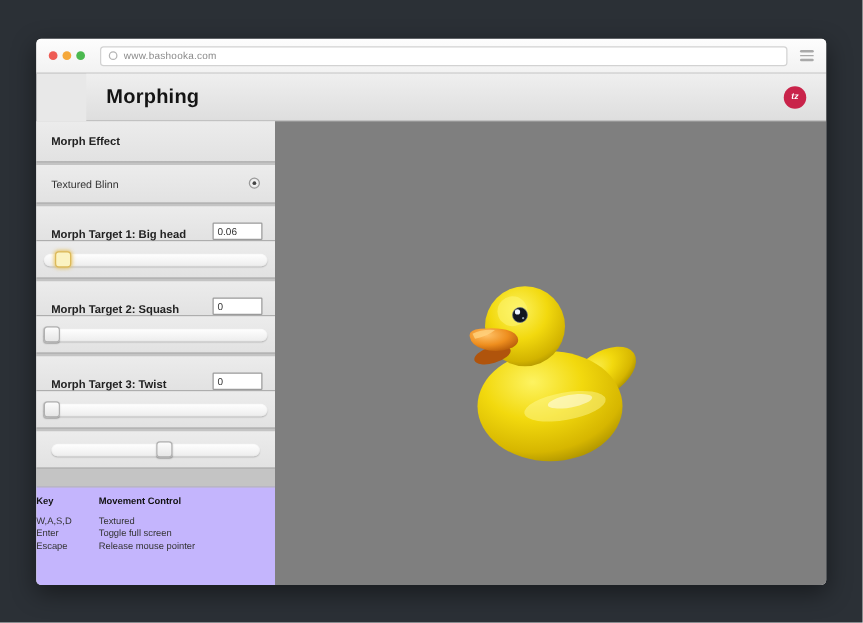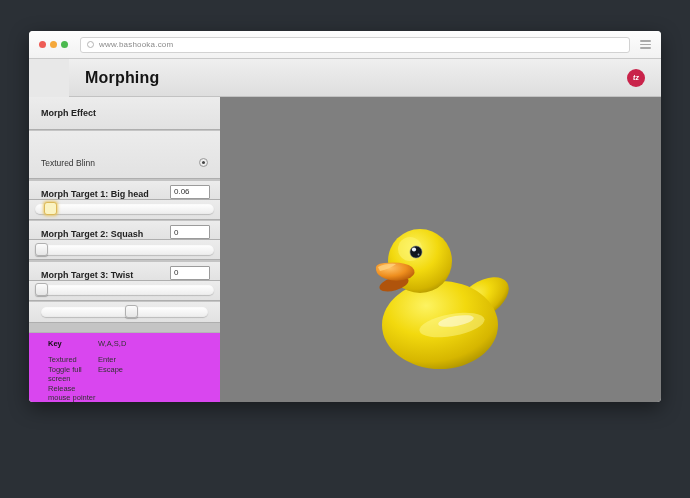--- a/index.html
+++ b/index.html
@@ -1,20 +1,20 @@
 <!DOCTYPE html>
 <html><head>
 <meta charset="utf-8">
 <style>
   * { margin:0; padding:0; box-sizing:border-box; }
   html,body { width:690px; height:498px; }
   body { background:#2b3036; font-family:"Liberation Sans", sans-serif; position:relative; overflow:hidden; }
 
   .window {
-    position:absolute; left:29px; top:31px; width:632px; height:371px;
+    position:absolute; left:29px; top:31px; width:632px; height:437px;
     background:#e8e8e8; border-radius:4px; overflow:hidden;
     box-shadow:0 6px 20px rgba(0,0,0,.45);
     display:flex; flex-direction:column;
   }
 
   
   .chrome {
     height:28px; background:linear-gradient(#fdfdfd,#f2f2f2);
     border-bottom:1px solid #c9c9c9; display:flex; align-items:center;
     padding:0 10px; flex:0 0 auto;
@@ -46,21 +46,21 @@
   
   .content { flex:1; display:flex; min-height:0; }
 
   .sidebar { width:191px; flex:0 0 auto; background:#c4c4c4; display:flex; flex-direction:column; }
   .panel { background:linear-gradient(#ececec,#e2e2e2); border-bottom:1px solid #aeaeae; }
   .gap2 { height:2px; }
 
   .section-title { height:31px; display:flex; align-items:center; padding:16px 12px;
     font-size:9px; font-weight:bold; color:#222; }
 
-  .radio-panel { padding:24px 12px 8px; }
+  .radio-panel { padding:7px 12px 8px; }
   .radio-row { display:flex; align-items:center; justify-content:space-between; height:15px; }
   .radio-label { font-size:8.5px; color:#333; }
   .radio {
     width:9px; height:9px; border-radius:50%; border:1px solid #9a9a9a;
     background:radial-gradient(#fff,#ddd); position:relative;
   }
   .radio .dot { position:absolute; left:2px; top:2px; width:3px; height:3px;
     border-radius:50%; background:#444; display:none; }
   .radio.on .dot { display:block; }
 
@@ -80,21 +80,21 @@
     box-shadow:0 1px 1px rgba(0,0,0,.18), inset 0 0 1px #d8d8d8;
   }
   .thumb {
     position:absolute; top:-2px; width:13px; height:13px; border-radius:3px;
     background:linear-gradient(#fcfcfc,#e6e6e6); border:1px solid #b0b0b0;
     box-shadow:0 1px 1px rgba(0,0,0,.25); margin-left:0;
   }
   .thumb.hl { background:#fbf3c2; border-color:#dcb959; box-shadow:0 0 3px 1px rgba(230,190,80,.8); }
 
   .spacer { height:14px; }
-  .key-panel { flex:1; background:#d946ef; padding:6px 19px 0; border-top:1px solid #b5b5b5; }
+  .key-panel { flex:1; background:#c4b5fd; padding:6px 0 0; border-top:1px solid #b5b5b5; }
   .key-grid { display:grid; grid-template-columns:50px auto; row-gap:1px; }
   .key-cell { font-size:7.5px; color:#333; line-height:9px; }
   .key-cell.hdr { font-weight:bold; color:#111; padding-bottom:6px; }
 
   .canvas { flex:1; background:#7f7f7f; position:relative; }
   .duck { position:absolute; left:140px; top:118px; }
 </style>
 </head>
 <body>
 
@@ -176,20 +176,21 @@
         <div class="track">
             <span class="thumb" style="left: calc(50%);"></span>
           </div>
       </div>
 
       <div class="spacer"></div>
 
       <div class="key-panel">
         <div class="key-grid">
           <span class="key-cell hdr">Key</span>
+          <span class="key-cell hdr">Movement Control</span>
           <span class="key-cell">W,A,S,D</span>
           <span class="key-cell">Textured</span>
           <span class="key-cell">Enter</span>
           <span class="key-cell">Toggle full screen</span>
           <span class="key-cell">Escape</span>
           <span class="key-cell">Release mouse pointer</span>
         </div>
       </div>
     </div>
 

